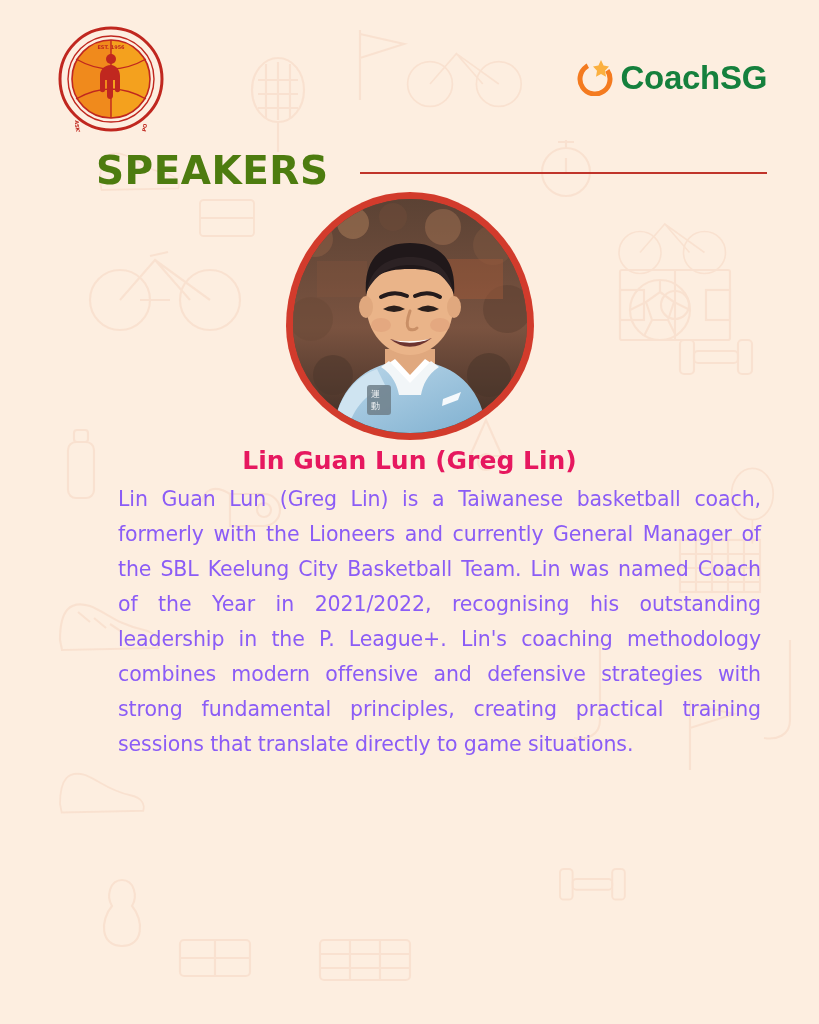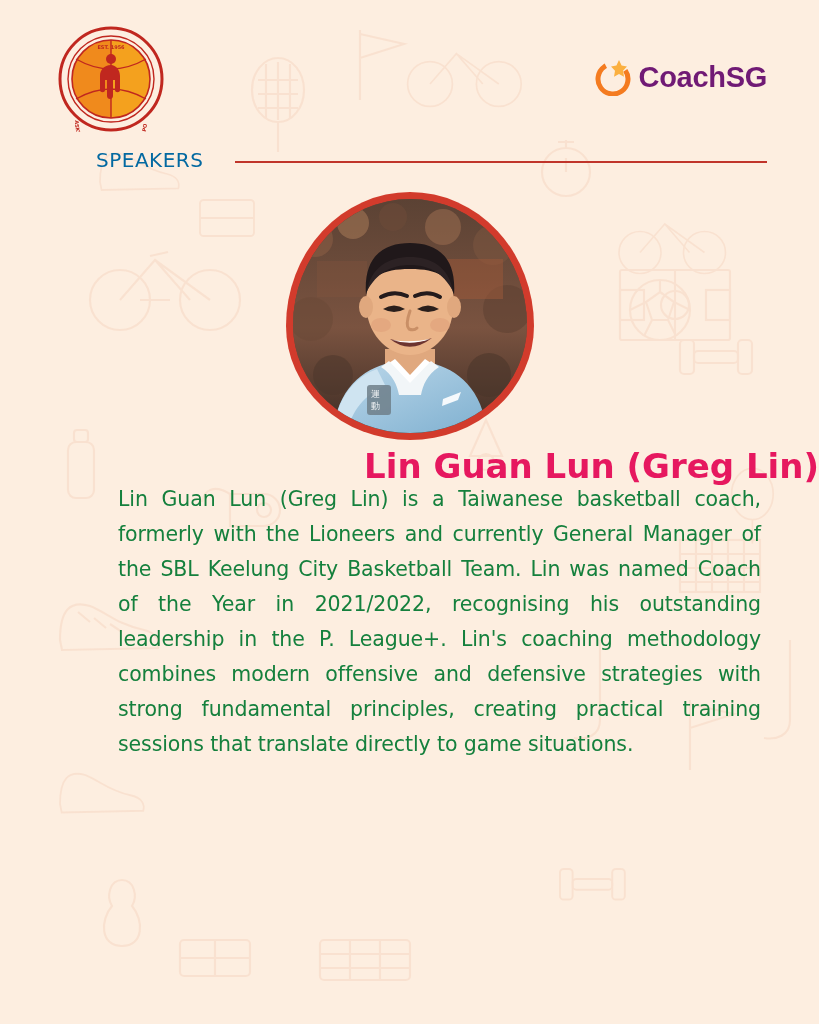--- a/index.html
+++ b/index.html
@@ -56,42 +56,42 @@
     display: flex;
     align-items: center;
     gap: 7px;
   }
   .coachsg-mark {
     width: 38px;
     height: 38px;
     position: relative;
   }
   .coachsg-text {
-    font-size: 29px;
+    font-size: 33px;
     font-weight: bold;
-    color: #701a75;
+    color: #15803d;
     letter-spacing: -0.3px;
     line-height: 1;
   }
 
   
   .speakers-row {
     position: absolute;
     left: 0;
     top: 148px;
     width: 100%;
     display: flex;
     align-items: center;
     padding: 0 52px 0 96px;
     box-sizing: border-box;
   }
   .speakers-title {
-    font-size: 20px;
-    font-weight: normal;
-    color: #0369a1;
+    font-size: 39px;
+    font-weight: bold;
+    color: #4d7c0f;
     letter-spacing: 0.5px;
     font-family: "DejaVu Sans", sans-serif;
     white-space: nowrap;
   }
   .speakers-rule {
     flex: 1;
     height: 2px;
     background: #c0342a;
     margin-left: 32px;
     margin-top: 4px;
@@ -119,39 +119,39 @@
     overflow: hidden;
     background: #6a4636;
   }
   .portrait-clip svg { display: block; width: 100%; height: 100%; }
 
   
   .speaker-name {
     position: absolute;
     top: 446px;
     width: 100%;
-    text-align: right;
-    font-size: 34px;
+    text-align: center;
+    font-size: 25px;
     font-weight: bold;
     color: #e6185f;
     font-family: "DejaVu Sans", sans-serif;
   }
 
   
   .bio {
     position: absolute;
     left: 118px;
     right: 58px;
     top: 482px;
   }
   .bio p {
     margin: 0 0 22px 0;
     font-size: 20.5px;
     line-height: 35px;
-    color: #15803d;
+    color: #8b5cf6;
     text-align: justify;
     font-family: "DejaVu Sans", sans-serif;
     letter-spacing: -0.1px;
   }
   .bio p:last-child { margin-bottom: 0; }
 </style>
 </head>
 <body>
 
 <div class="page">

